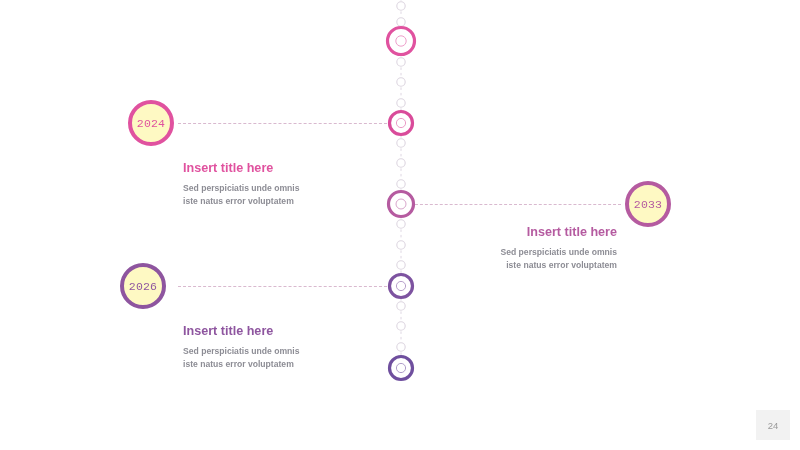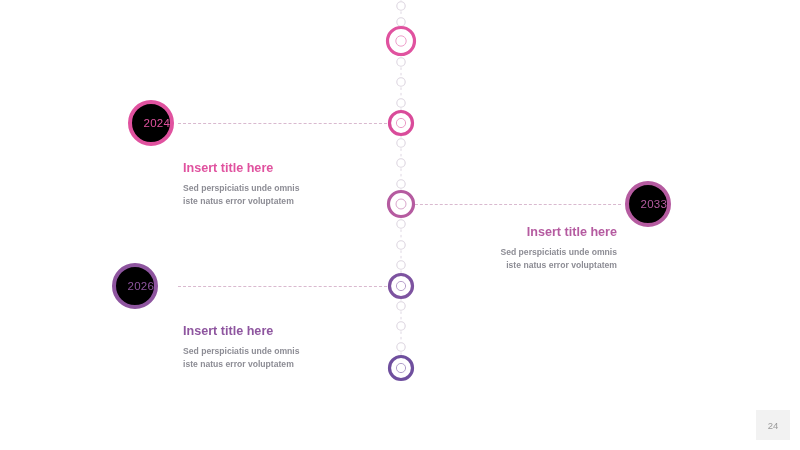--- a/index.html
+++ b/index.html
@@ -23,24 +23,25 @@
     pointer-events: none;
   }
 
   
   .year-badge {
     position: absolute;
     width: 46px; height: 46px;
     border-radius: 50%;
     border-style: solid;
     border-width: 4px;
-    background: #000000;
+    background: #fef9c3;
     display: flex;
     align-items: center;
-    justify-content: flex-end;
+    justify-content: center;
+    font-family: Liberation Mono, monospace;
   }
   .year-badge .year-label {
     font-size: 11.5px;
     letter-spacing: 0.2px;
     font-weight: 400;
   }
 
   
   .connector {
     position: absolute;
@@ -130,21 +131,21 @@
   <div class="connector" id="conn-0" style="top: 123px; left: 178px; width: 209px;"></div>
   <div class="connector" id="conn-1" style="top: 204px; left: 415px; width: 206px;"></div>
   <div class="connector" id="conn-2" style="top: 286px; left: 178px; width: 209px;"></div>
 
   <div class="year-badge" id="badge-0" style="left: 128px; top: 100px; border-color: rgb(224, 82, 159);">
     <span class="year-label" style="color: rgb(224, 82, 159);">2024</span>
   </div>
   <div class="year-badge" id="badge-1" style="left: 625px; top: 181px; border-color: rgb(181, 91, 160);">
     <span class="year-label" style="color: rgb(181, 91, 160);">2033</span>
   </div>
-  <div class="year-badge" id="badge-2" style="left: 112px; top: 263px; border-color: rgb(142, 85, 159);">
+  <div class="year-badge" id="badge-2" style="left: 120px; top: 263px; border-color: rgb(142, 85, 159);">
     <span class="year-label" style="color: rgb(142, 85, 159);">2026</span>
   </div>
 
   <div class="text-block" id="text-0" style="left: 183px; top: 160px;">
     <div class="title" style="color: rgb(224, 82, 159);">Insert title here</div>
     <div class="desc">
       <span>Sed perspiciatis unde omnis</span><br>
       <span>iste natus error voluptatem</span>
     </div>
   </div>

